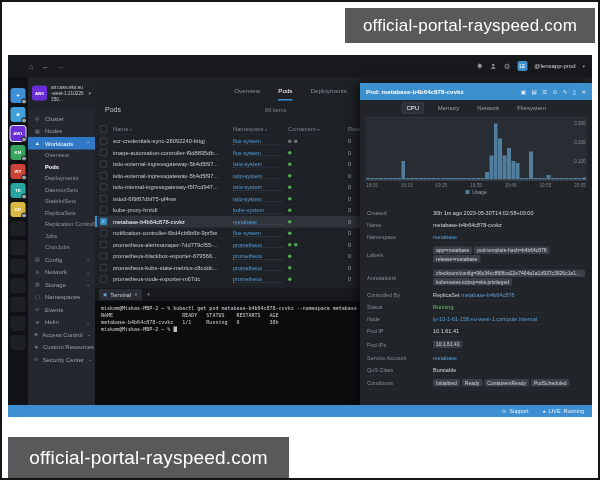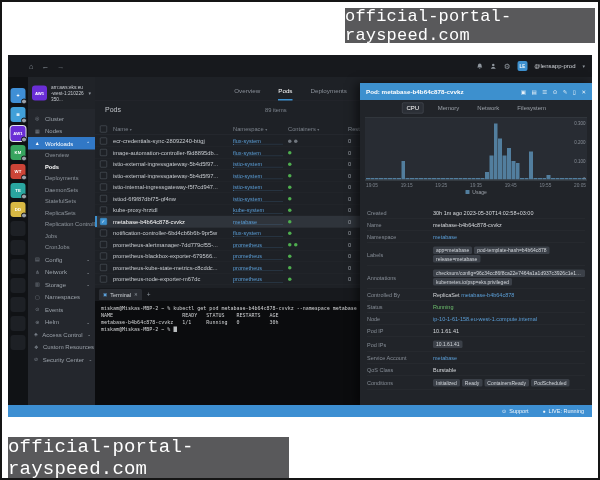--- a/index.html
+++ b/index.html
@@ -1,17 +1,17 @@
 <!DOCTYPE html>
 <html><head>
 <meta charset="utf-8">
 <style>
   html,body{margin:0;padding:0;background:#fff;}
   .screen{position:relative;width:600px;height:480px;background:#fff;border:2px solid #151515;box-sizing:border-box;overflow:hidden;font-family:"Liberation Sans",sans-serif;}
-  .wm{position:absolute;background:#59595b;color:#fff;display:flex;align-items:center;justify-content:center;font-family:Liberation Mono, monospace;letter-spacing:.2px;}
+  .wm{position:absolute;background:#59595b;color:#fff;display:flex;align-items:center;justify-content:center;font-family:Liberation Sans, sans-serif;letter-spacing:.2px;}
   .wm-top{left:343px;top:6px;width:250px;height:35px;font-size:17px;}
   .wm-bottom{left:6px;top:435px;width:281px;height:42px;font-size:19px;}
 
   
   .app{position:absolute;left:6px;top:53px;width:1168px;height:724px;transform:scale(.5);transform-origin:0 0;background:#1e2126;color:#c9cdd2;overflow:hidden;}
   .topbar{position:absolute;left:0;top:0;right:0;height:44px;background:#17191d;display:flex;align-items:center;padding:0 14px 0 42px;gap:16px;box-sizing:border-box;color:#8f969e;}
   .tb-icon{font-size:15px;line-height:1;cursor:default;}
   .tb-fwd{opacity:.55;}
   .tb-right{margin-left:auto;display:flex;align-items:center;gap:14px;}
   .acct-badge{width:20px;height:20px;border-radius:4px;background:#3d90ce;color:#fff;font-size:9px;font-weight:700;display:flex;align-items:center;justify-content:center;}

